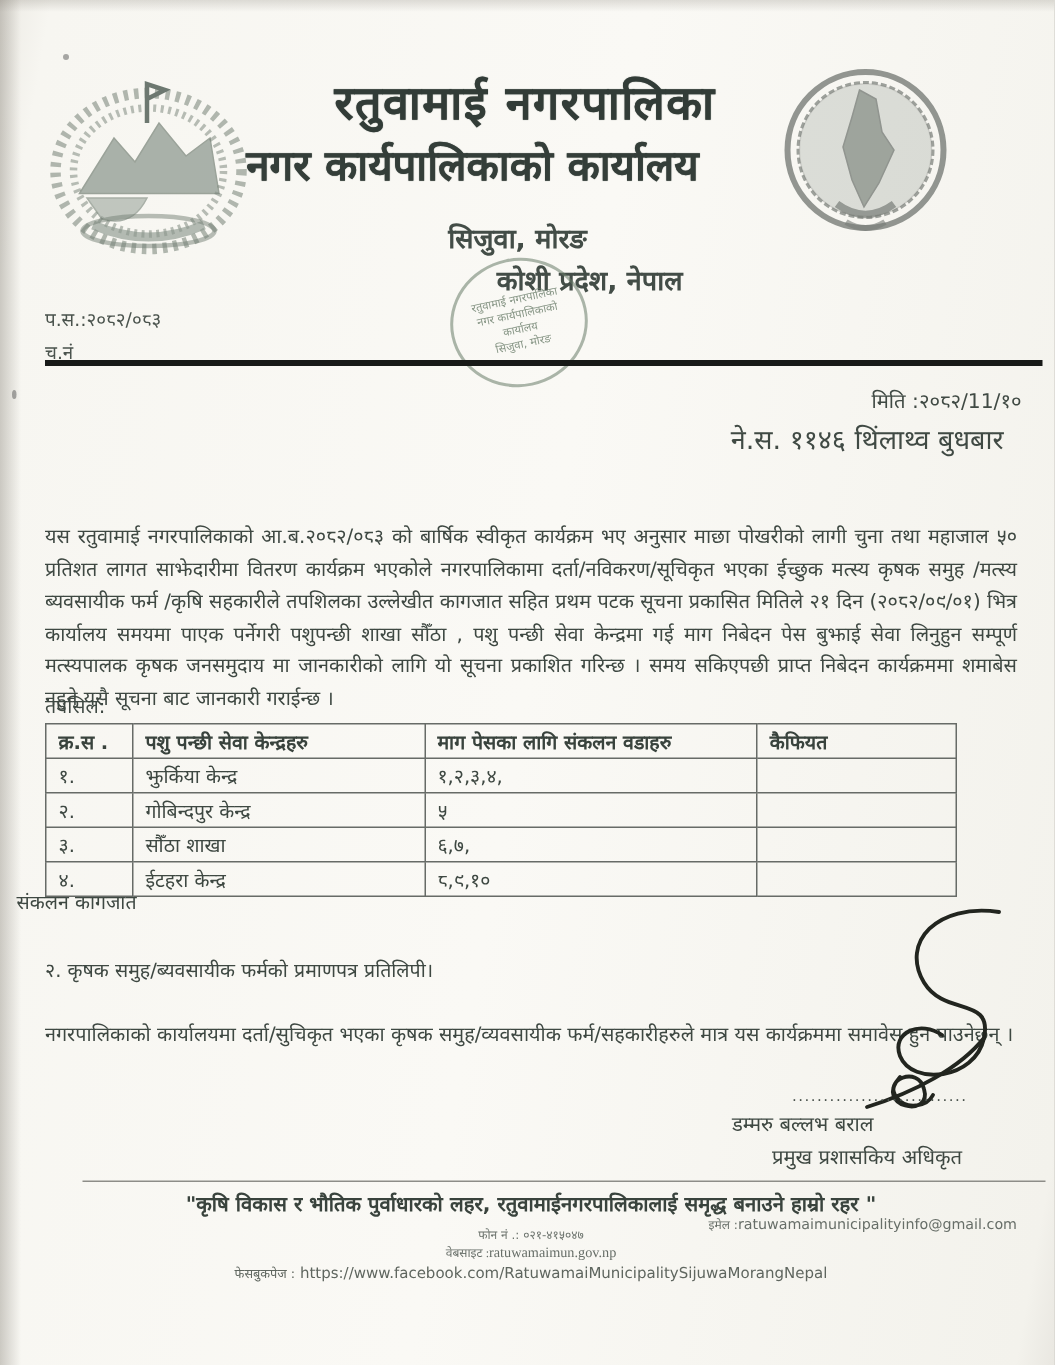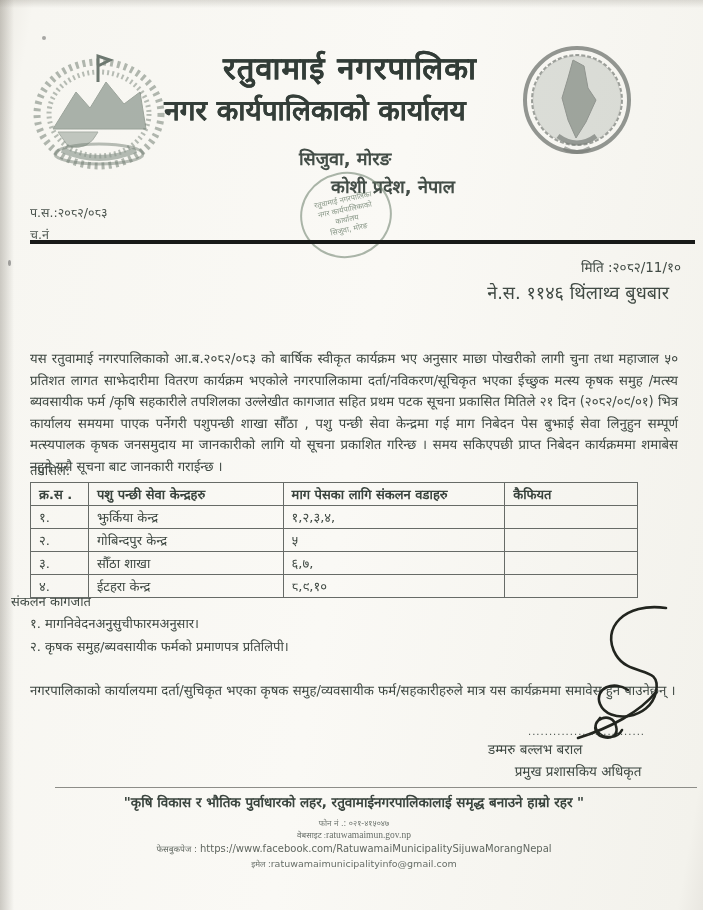--- a/index.html
+++ b/index.html
@@ -75,21 +75,21 @@
   
   .rule-thin{position:absolute;left:55px;top:787px;width:642px;height:1px;background:#8d8d88;}
   .slogan{position:absolute;left:30px;top:793px;width:648px;text-align:center;
     font-size:13.5px;font-weight:bold;color:#39433d;}
   .phone{position:absolute;left:30px;top:817px;width:648px;text-align:center;
     font-size:8px;color:#6d746e;}
   .web{position:absolute;left:30px;top:829px;width:648px;text-align:center;
     font-size:9.5px;color:#676e68;font-family:Liberation Serif, serif;}
   .fb{position:absolute;left:30px;top:843px;width:648px;text-align:center;
     font-size:10px;color:#5f665f;}
-  .mail{position:absolute;left:30px;top:858px;width:648px;text-align:center;
+  .mail{position:absolute;left:30px;top:810px;width:648px;text-align:right;
     font-size:9.5px;color:#676e68;}
   .lbl{font-size:.85em;}
 </style>
 </head>
 <body>
 
 <div class="page">
   <div class="edge-left"></div>
   <div class="edge-top"></div>
   <div class="speck" style="left:42px;top:36px;width:4px;height:4px;"></div>
@@ -169,21 +169,20 @@
     <tr>
       <td>४.</td>
       <td>ईटहरा केन्द्र</td>
       <td>८,९,१०</td>
       <td></td>
     </tr>
   </tbody>
     </table>
 
   <div class="docs-head">संकलन कागजात</div>
-  <div class="doc-item di0">१.  मागनिवेदनअनुसुचीफारमअनुसार।</div>
   <div class="doc-item di1">२.  कृषक समुह/ब्यवसायीक फर्मको प्रमाणपत्र प्रतिलिपी।</div>
 
   <div class="closing">नगरपालिकाको कार्यालयमा दर्ता/सुचिकृत भएका कृषक समुह/व्यवसायीक फर्म/सहकारीहरुले मात्र यस कार्यक्रममा समावेस हुन पाउनेछन् ।</div>
 
   <svg class="sig-svg" viewBox="0 0 110 150">
     <g stroke="#22251f" fill="none" stroke-width="2.6" stroke-linecap="round">
       <path d="M96 8 C55 2 30 28 46 55 C60 78 92 64 86 92 C80 120 38 124 30 104 C24 88 44 80 58 90"></path>
       <path d="M86 92 C70 112 40 128 8 138"></path>
       <path d="M30 118 C12 138 52 146 46 126 C42 110 18 120 28 132 C34 140 48 138 52 130"></path>
     </g>

